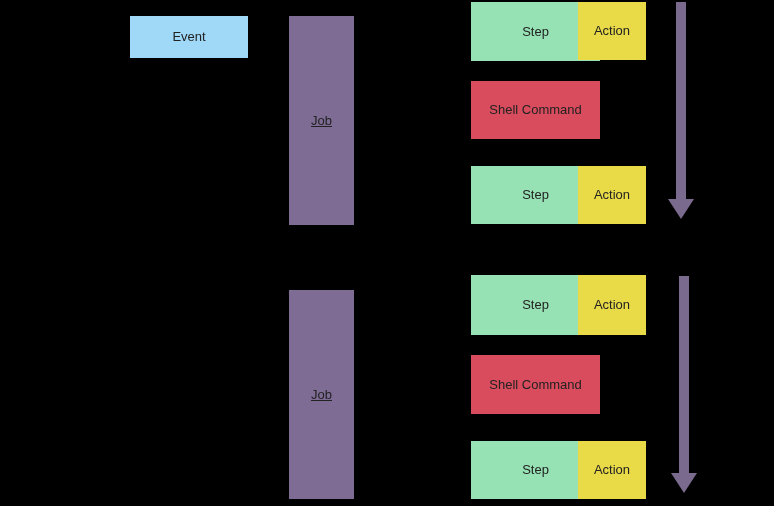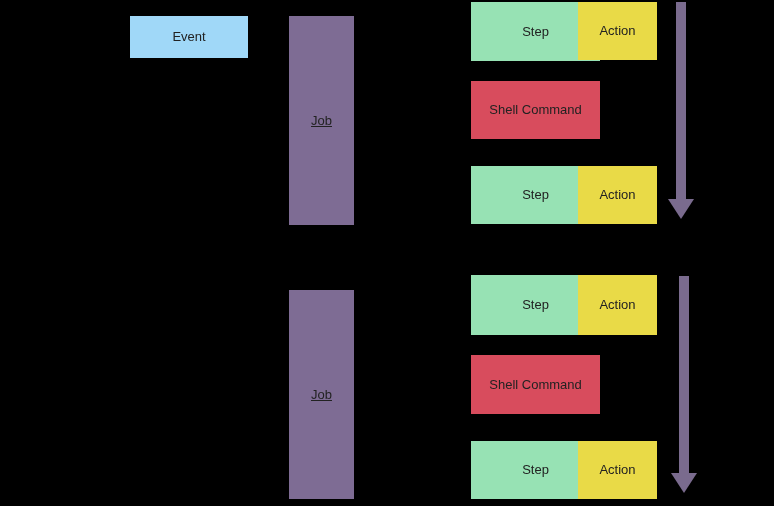--- a/index.html
+++ b/index.html
@@ -16,21 +16,21 @@
   .job-box{width:65px;height:209px;background:var(--c-job,#7e6c94);text-decoration:underline;}
   .job-1{left:289px;top:16px;}
   .job-2{left:289px;top:290px;}
   .step-box{left:435px;width:129px;background:var(--c-step,#97e2b4);margin-left:36px;}
   .step-1{top:2px;height:59px;}
   .shell-1{top:81px;height:58px;background:var(--c-shell,#d84c5d);}
   .step-2{top:166px;height:58px;}
   .step-3{top:275px;height:60px;}
   .shell-2{top:355px;height:59px;background:var(--c-shell,#d84c5d);}
   .step-4{top:441px;height:58px;}
-  .action-box{left:578px;width:79px;background:var(--c-action,#e9da47);}
+  .action-box{left:578px;width:68px;background:var(--c-action,#e9da47);}
   .action-1{top:2px;height:58px;}
   .action-2{top:166px;height:58px;}
   .action-3{top:275px;height:60px;}
   .action-4{top:441px;height:58px;}
   .arrow{
     position:absolute;width:26px;display:flex;flex-direction:column;align-items:center;
   }
   .arrow-1{left:668px;top:2px;height:217px;}
   .arrow-2{left:671px;top:276px;height:217px;}
   .arrow .shaft{width:10px;flex:1;background:var(--c-arrow,#7a6b8e);}

